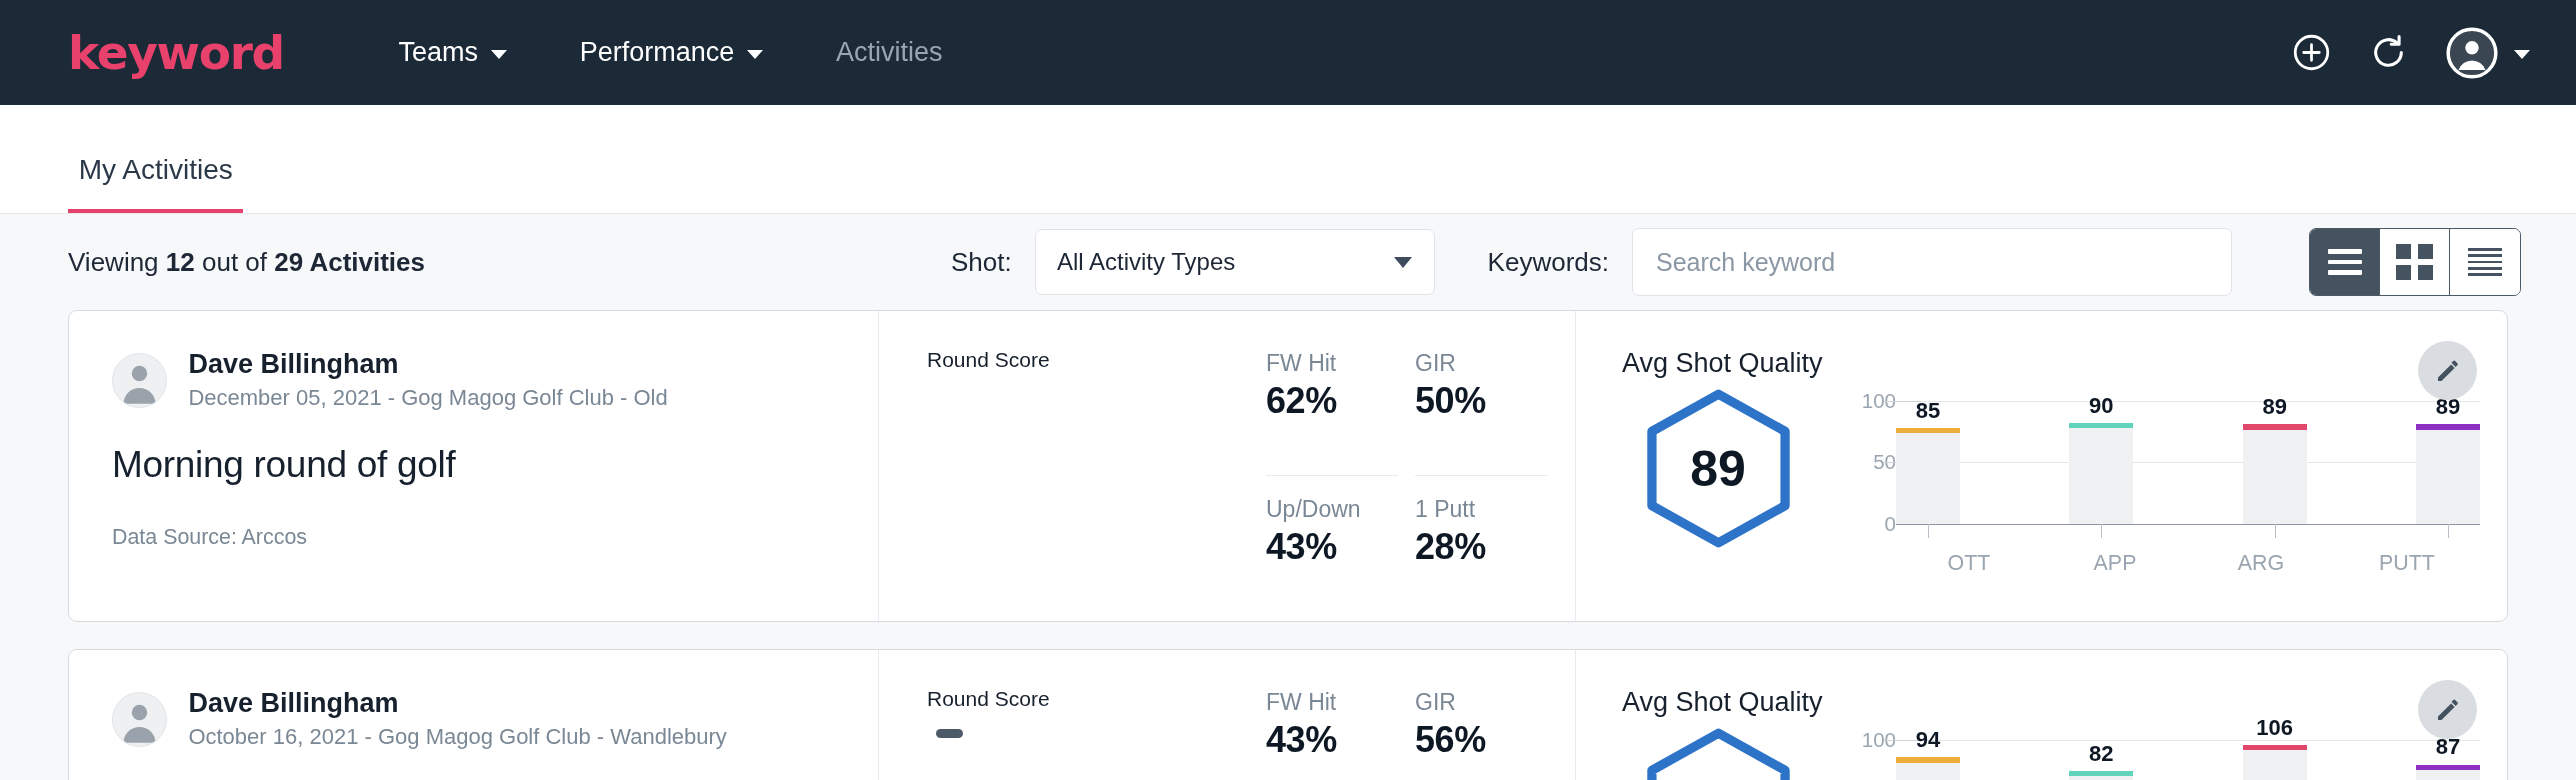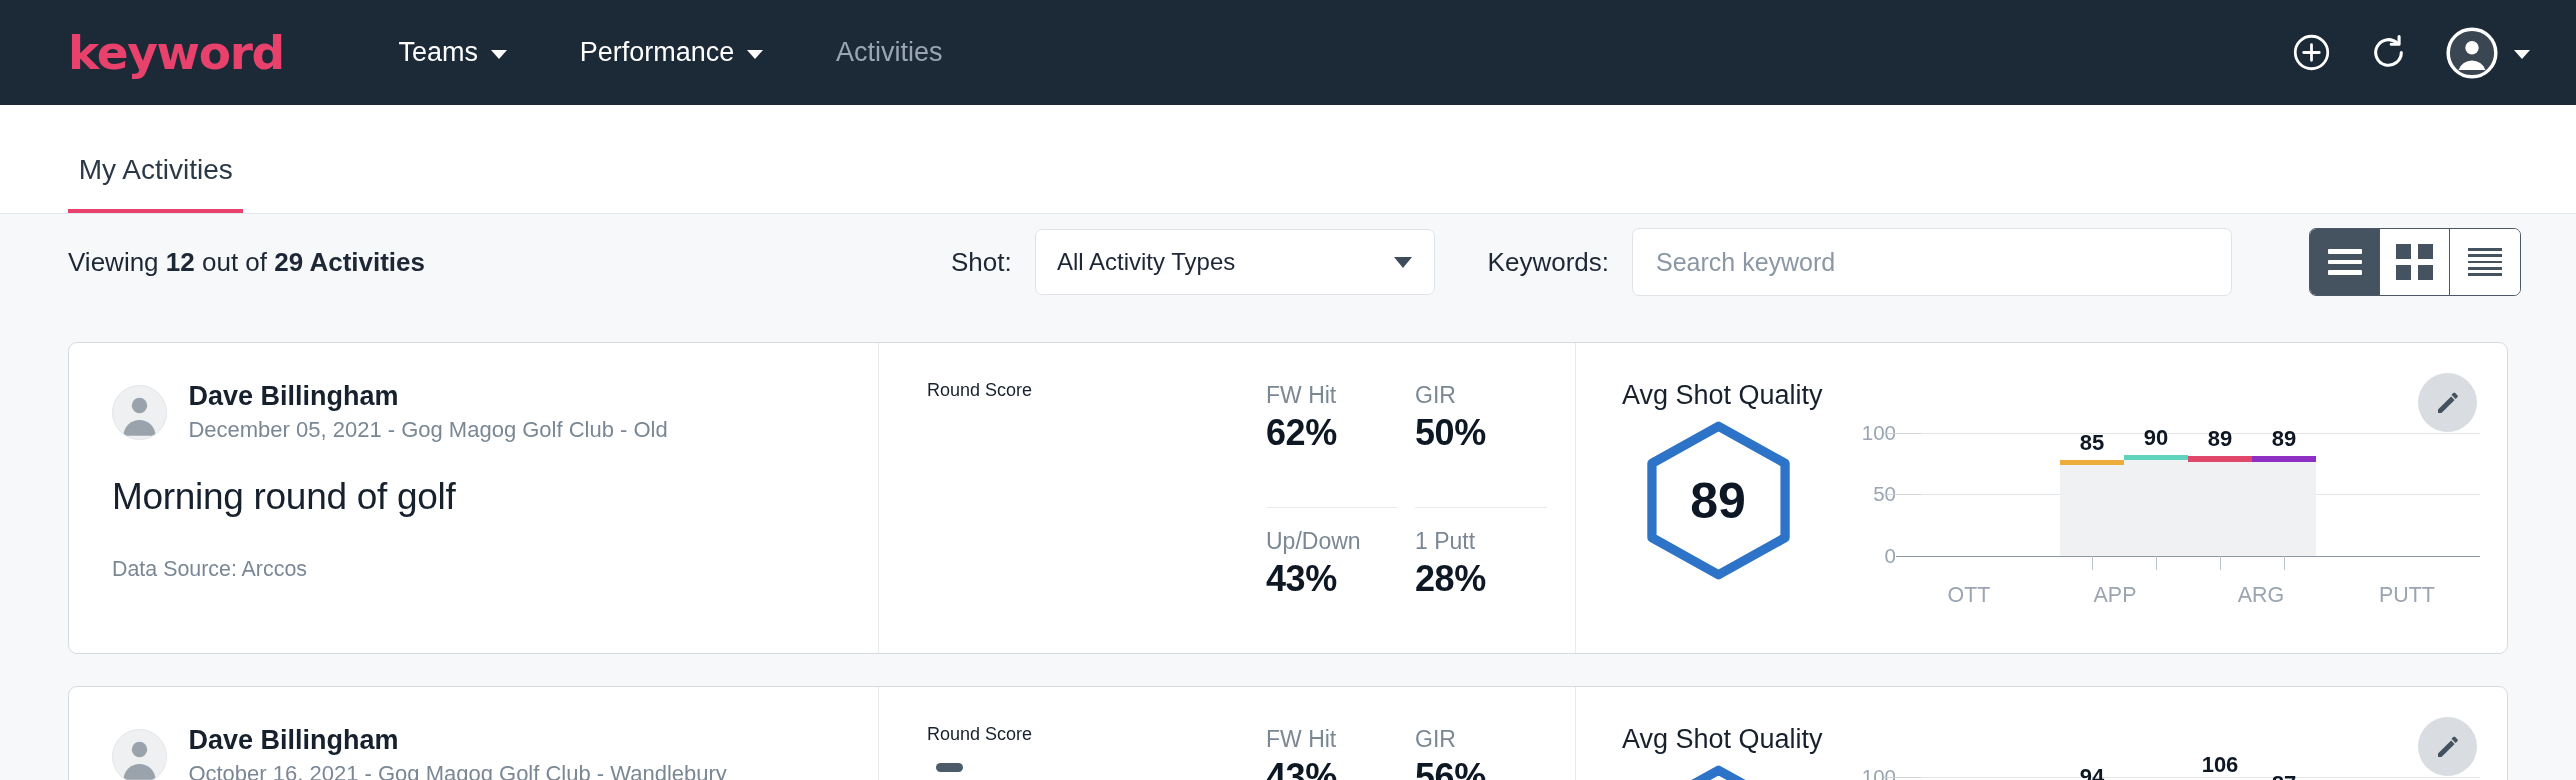--- a/index.html
+++ b/index.html
@@ -145,21 +145,20 @@
   .cards { padding: 0 68px; }
   .card {
     background: #ffffff;
     border: 0.9px solid #d7dbe0;
     border-radius: 9px;
     height: 312px;
     margin-bottom: 27px;
     display: flex;
     position: relative;
     overflow: hidden;
-    margin-top: 32px;
   }
 
   
   .col-id {
     width: 810px;
     padding: 37px 43px 0 43px;
     border-right: 0.9px solid #e8eaee;
     flex-shrink: 0;
   }
   .id-head { display: flex; align-items: center; gap: 21.4px; }
@@ -175,21 +174,21 @@
   .dsrc { font-size: 21.4px; color: #7a8794; margin-top: 39px; }
 
   
   .col-score {
     width: 696px;
     padding: 37px 0 0 48px;
     display: flex;
     flex-shrink: 0;
   }
   .sc-left { width: 339px; }
-  .sc-label { font-size: 18px; color: #17212e; }
+  .sc-label { font-size: 21px; color: #17212e; }
   .sc-row { display: flex; align-items: flex-start; margin-top: 5.4px; }
   .sc-num {
     font-size: 96px; font-weight: 700; color: #0e1824;
     line-height: 1.05; letter-spacing: -2.7px;
   }
   .sc-badge {
     background: #4d5b68; color: #fff;
     font-size: 23px; font-weight: 700;
     border-radius: 6.2px;
     padding: 4.5px 13.4px;
@@ -237,21 +236,21 @@
     position: absolute; right: 0;
     font-size: 20.5px; color: #9aa5b1;
     transform: translateY(-50%);
   }
   .plot { flex: 1; position: relative; }
   .gline { position: absolute; left: 0; right: 0; height: 0.9px; background: #e4e7ea; }
   .gline.base { background: #8d96a0; }
   .gtick { position:absolute; width: 37px; height:0.9px; background:#cfd4d9; left:-12.5px;}
   .bars-area {
     position: absolute; inset: 0;
-    display: flex; justify-content: center; align-items: flex-end;
+    display: flex; justify-content: space-between; align-items: flex-end;
   }
   .bcol { width: 64px; position: relative; height: 100%; display:flex; flex-direction:column; justify-content:flex-end;}
   .bbar { background: #f0f1f2; width: 100%; position: relative; }
   .bcap { position: absolute; top: -4.5px; left: 0; right: 0; height: 5.4px; }
   .bval {
     position: absolute; left: 0; right: 0; text-align: center;
     font-size: 22px; font-weight: 700; color: #0e1824;
   }
   .xlabels {
     display: flex; justify-content: space-around;

